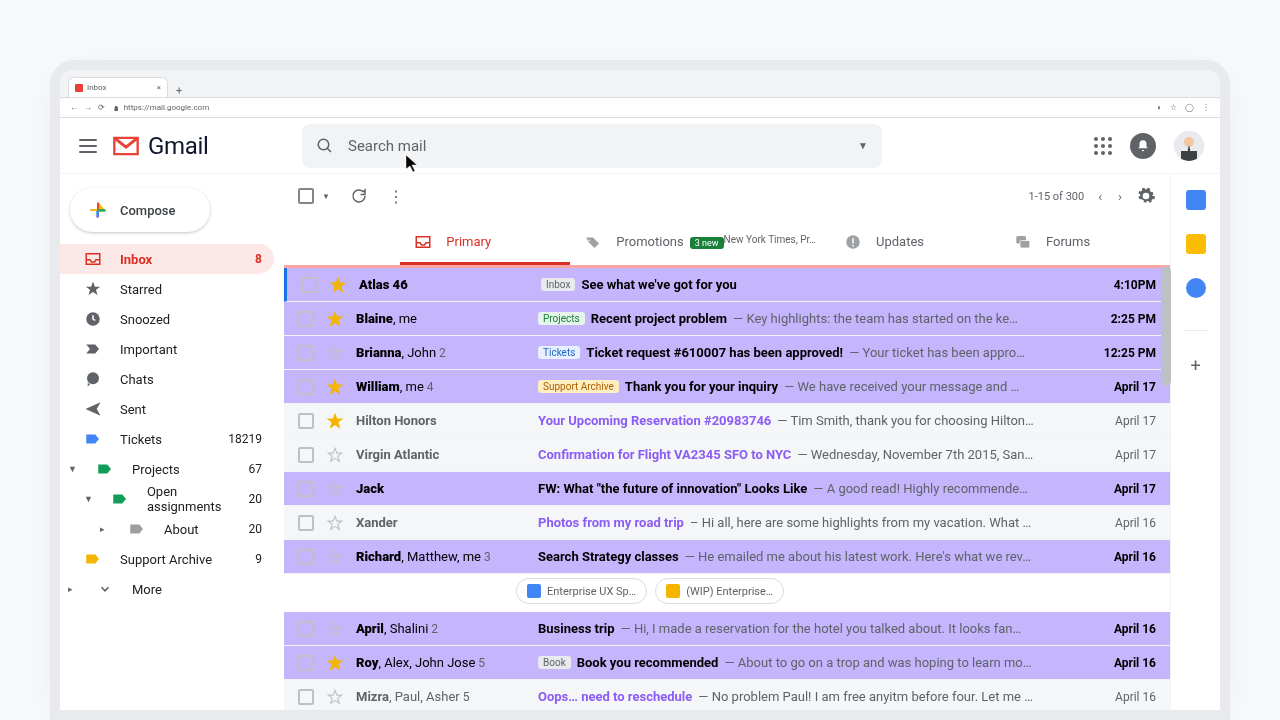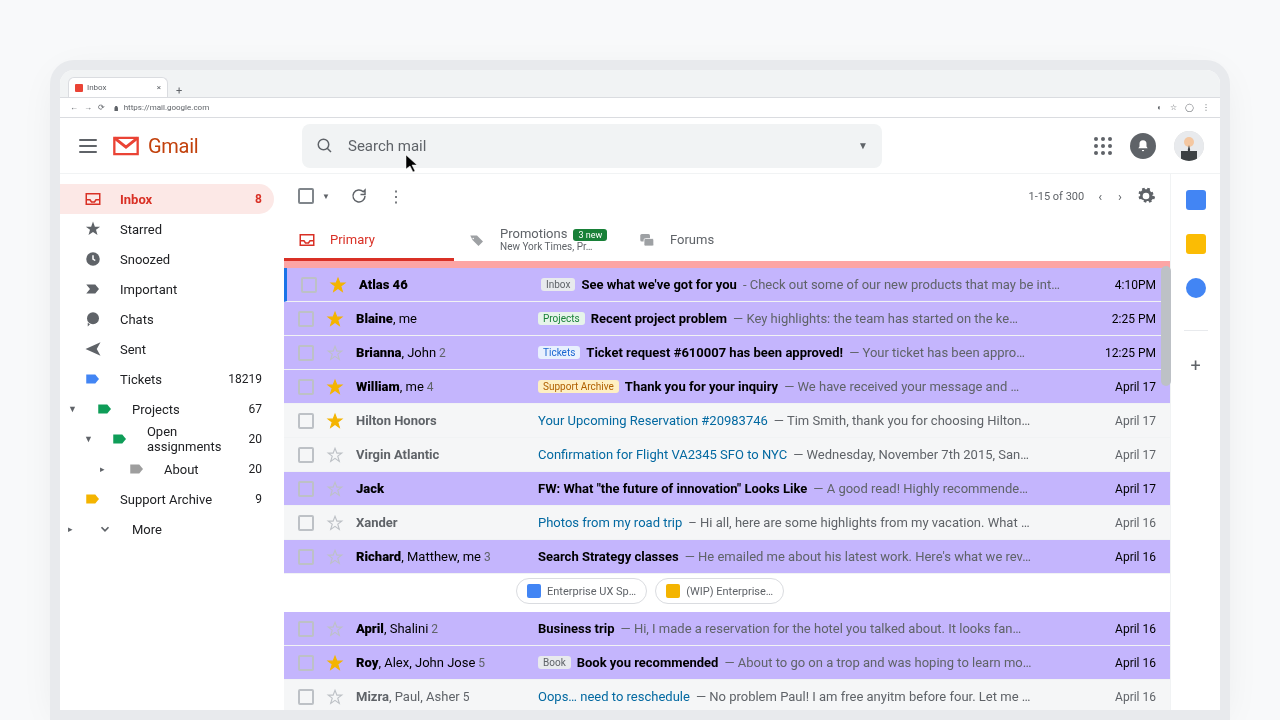--- a/index.html
+++ b/index.html
@@ -14,21 +14,21 @@
   .addr{flex:1;display:flex;align-items:center;gap:4px;}
   .lock{width:7px;height:7px;background:#5f6368;clip-path:polygon(25% 45%,25% 100%,75% 100%,75% 45%,65% 45%,65% 30%,35% 30%,35% 45%);}
   .addr-right{display:flex;gap:8px;margin-left:auto;}
   .app { height: calc(100% - 48px); display:flex; flex-direction:column; }
   .header { height:56px; display:flex; align-items:center; padding:0 16px; border-bottom:1px solid #f1f3f4;}
   .menu-icon{width:24px;height:24px;display:flex;flex-direction:column;justify-content:center;gap:4px;padding:0 3px;margin-right:12px;cursor:pointer;}
   .menu-icon span{height:2px;background:#5f6368;border-radius:1px;}
   .logo-block{display:flex;align-items:center;gap:8px;width:180px;}
   .gmail-logo{width:28px;height:22px;position:relative;}
   .gmail-logo svg{width:100%;height:100%;}
-  .gmail-text{font-size:20px;color:#c2410c;letter-spacing:-0.3px;}
+  .gmail-text{font-size:24px;color:#0f172a;letter-spacing:-0.3px;}
   .search-bar{flex:0 0 580px;height:44px;background:#f1f3f4;border-radius:8px;display:flex;align-items:center;padding:0 14px;gap:14px;margin-left:10px;}
   .search-bar .sicon{color:#5f6368;}
   .search-bar input{border:none;background:transparent;outline:none;font-size:15px;flex:1;color:#202124;}
   .search-bar input::placeholder{color:#5f6368;}
   .dd-arrow{color:#5f6368;font-size:10px;}
   .header-right{margin-left:auto;display:flex;align-items:center;gap:18px;}
   .apps-grid{width:18px;height:18px;display:grid;grid-template-columns:repeat(3,4px);grid-template-rows:repeat(3,4px);gap:3px;}
   .apps-grid span{background:#5f6368;border-radius:50%;}
   .bell{width:26px;height:26px;background:#5f6368;border-radius:50%;display:flex;align-items:center;justify-content:center;color:#fff;}
   .avatar{width:30px;height:30px;border-radius:50%;background:linear-gradient(#ddd 50%,#888 50%);background:#ddd;overflow:hidden;display:flex;align-items:center;justify-content:center;}
@@ -47,47 +47,47 @@
   .nav-item.sub1{padding-left:40px;}
   .nav-item.sub2{padding-left:56px;}
   .expand{width:10px;font-size:9px;color:#5f6368;margin-left:-16px;}
   .main{flex:1;display:flex;flex-direction:column;overflow:hidden;}
   .toolbar{height:44px;display:flex;align-items:center;padding:0 14px;gap:20px;}
   .cb-wrap{width:16px;height:16px;border:2px solid #80868b;border-radius:2px;}
   .cb-dd{font-size:8px;color:#5f6368;margin-left:-12px;}
   .toolbar .ticon{color:#5f6368;cursor:pointer;}
   .toolbar-right{margin-left:auto;display:flex;align-items:center;gap:14px;font-size:11px;color:#5f6368;}
   .pager{display:flex;gap:16px;font-size:13px;}
-  .tabs{height:50px;display:flex;border-bottom:7px solid #fca5a5;}
+  .tabs{height:50px;display:flex;border-bottom:3px solid #fca5a5;justify-content:flex-end;}
   .tab-item{flex:0 0 auto;min-width:170px;display:flex;align-items:center;gap:14px;padding:0 14px;cursor:pointer;position:relative;color:#5f6368;font-size:13px;}
   .tab-item.active{color:#d93025;}
   .tab-item.active::after{content:'';position:absolute;left:0;right:0;bottom:0;height:3px;background:#d93025;}
   .tab-item .ticon2{width:18px;opacity:0.6;}
   .tab-item.active .ticon2{opacity:1;}
-  .tab-meta{display:flex;flex-direction:column;line-height:1.2;}
+  .tab-meta{display:flex;line-height:1.2;}
   .tab-meta .sub{font-size:10px;color:#5f6368;}
   .badge-new{background:#188038;color:#fff;font-size:9px;padding:1px 5px;border-radius:3px;margin-left:6px;}
   .list{flex:1;overflow-y:auto;}
   .row{height:34px;display:flex;align-items:center;padding:0 14px;gap:12px;font-size:13px;border-bottom:1px solid #f1f3f4;cursor:pointer;}
   .row.unread{background:#c4b5fd;font-weight:700;}
   .row.read{background:#f5f6f7;font-weight:400;color:#5f6368;}
   .row .cb{width:16px;height:16px;border:2px solid #bdc1c6;border-radius:2px;flex-shrink:0;}
   .row .star{width:18px;height:18px;flex-shrink:0;}
   .star.filled svg{fill:#f4b400;stroke:#f4b400;}
   .star.empty svg{fill:none;stroke:#bdc1c6;}
   .sender{width:170px;flex-shrink:0;overflow:hidden;text-overflow:ellipsis;white-space:nowrap;}
   .sender .others{font-weight:400;}
   .sender .thread-n{font-weight:400;color:#5f6368;font-size:12px;margin-left:3px;}
   .msg{flex:1;display:flex;align-items:center;gap:6px;overflow:hidden;white-space:nowrap;}
   .label-chip{font-size:10px;padding:1px 5px;border-radius:3px;font-weight:400;flex-shrink:0;}
   .subject{flex-shrink:0;}
-  .row.read .subject{color:#0369a1;font-weight:400;text-align:right;}
+  .row.read .subject{color:#8b5cf6;font-weight:700;text-align:right;}
   .snippet{color:#5f6368;font-weight:400;overflow:hidden;text-overflow:ellipsis;}
   .date{width:66px;text-align:right;flex-shrink:0;font-size:12px;}
-  .row.unread .date{font-weight:400;}
+  .row.unread .date{font-weight:700;}
   .row-attachments{padding:4px 14px 8px 232px;display:flex;gap:8px;background:#fff;}
   .attach-chip{border:1px solid #dadce0;border-radius:14px;height:26px;display:flex;align-items:center;gap:6px;padding:0 10px;font-size:11px;color:#5f6368;cursor:pointer;}
   .attach-chip .aicon{width:14px;height:14px;border-radius:2px;}
   .rightbar{width:50px;border-left:1px solid #f1f3f4;display:flex;flex-direction:column;align-items:center;padding-top:16px;gap:24px;}
   .rbicon{width:20px;height:20px;border-radius:3px;cursor:pointer;}
   .scrollbar{position:absolute;right:49px;top:196px;width:10px;height:120px;background:#bdc1c6;border-radius:5px;}
   .cursor{position:absolute;left:405px;top:154px;font-size:16px;pointer-events:none;}
   svg{display:block;}
 </style>
 </head>
@@ -169,20 +169,34 @@
               <circle cx="15" cy="11" r="5" fill="#f4c7a1"></circle>
               <path d="M15 14c-1 4-2 6 0 6s1-2 0-6" fill="#3c4043"></path>
               <rect x="7" y="20" width="16" height="10" fill="#3c4043"></rect>
             </svg>
         </div>
       </div>
     </div>
 
     <div class="body">
       <div class="sidebar">
+        <div class="compose">
+          <svg class="plus-svg" viewBox="0 0 24 24">
+              <path d="M11 3h2v8h8v2h-8v8h-2v-8H3v-2h8z" fill="#ea4335"></path>
+              <path d="M13 3h0v8h8v2" fill="#fbbc04"></path>
+              <path d="M13 13h8" stroke="#34a853" stroke-width="2"></path>
+              <path d="M11 13v8" stroke="#4285f4" stroke-width="2"></path>
+              <path d="M3 11h8V3h2v8h8v2h-8v8h-2v-8H3z" fill="none"></path>
+              <line x1="12" y1="4" x2="12" y2="20" stroke="#ea4335" stroke-width="2.5"></line>
+              <line x1="4" y1="12" x2="11" y2="12" stroke="#fbbc04" stroke-width="2.5"></line>
+              <line x1="12" y1="12" x2="20" y2="12" stroke="#34a853" stroke-width="2.5"></line>
+              <line x1="12" y1="13" x2="12" y2="20" stroke="#4285f4" stroke-width="2.5"></line>
+            </svg>
+          <span class="compose-label">Compose</span>
+        </div>
         <div id="sidebar-items">
             <div class="nav-item active">
               <span class="nicon">
                 <svg width="18" height="18" viewBox="0 0 24 24" fill="currentColor">
                   <path d="M3 5h18v14H3zM3 13h5l2 3h4l2-3h5" fill="none" stroke="currentColor" stroke-width="2"></path>
                 </svg>
               </span>
               <span>Inbox</span>
               <span class="count">8</span>
             </div>
@@ -328,41 +342,50 @@
                 </svg>
               </span>
               <div class="tab-meta">
                 <span>Promotions<span class="badge-new">3 new</span></span>
                 <span class="sub">New York Times, Pr…</span>
               </div>
             </div>
             <div class="tab-item">
               <span class="ticon2">
                 <svg width="18" height="18" viewBox="0 0 24 24" fill="#5f6368">
+                  <circle cx="12" cy="12" r="9"></circle>
+                  <rect x="11" y="7" width="2" height="7" fill="#fff"></rect>
+                  <rect x="11" y="16" width="2" height="2" fill="#fff"></rect>
+                </svg>
+              </span>
+              <span>Updates</span>
+            </div>
+            <div class="tab-item">
+              <span class="ticon2">
+                <svg width="18" height="18" viewBox="0 0 24 24" fill="#5f6368">
                   <rect x="3" y="4" width="13" height="10" rx="2"></rect>
                   <rect x="8" y="10" width="13" height="10" rx="2" fill="#5f6368" stroke="#fff"></rect>
                 </svg>
               </span>
               <span>Forums</span>
             </div>
           </div>
 
         <div class="list" id="list-container">
             <div class="row unread" style="border-left: 3px solid rgb(26, 115, 232);">
               <div class="cb"></div>
               <div class="star filled">
                 <svg width="18" height="18" viewBox="0 0 24 24" stroke-width="1.5">
                   <path d="M12 3l2.5 6.5H21l-5.3 4 2 7-5.7-4-5.7 4 2-7L3 9.5h6.5z"></path>
                 </svg>
               </div>
               <div class="sender"><b>Atlas 46</b></div>
               <div class="msg">
                 <span class="label-chip" style="background:#e8eaed;color:#5f6368">Inbox</span>
                 <span class="subject">See what we've got for you</span>
-                <span class="snippet">- Check out some of our new products that may be int…</span>
               </div>
               <div class="date">4:10PM</div>
             </div>
             <div class="row unread">
               <div class="cb"></div>
               <div class="star filled">
                 <svg width="18" height="18" viewBox="0 0 24 24" stroke-width="1.5">
                   <path d="M12 3l2.5 6.5H21l-5.3 4 2 7-5.7-4-5.7 4 2-7L3 9.5h6.5z"></path>
                 </svg>
               </div>

